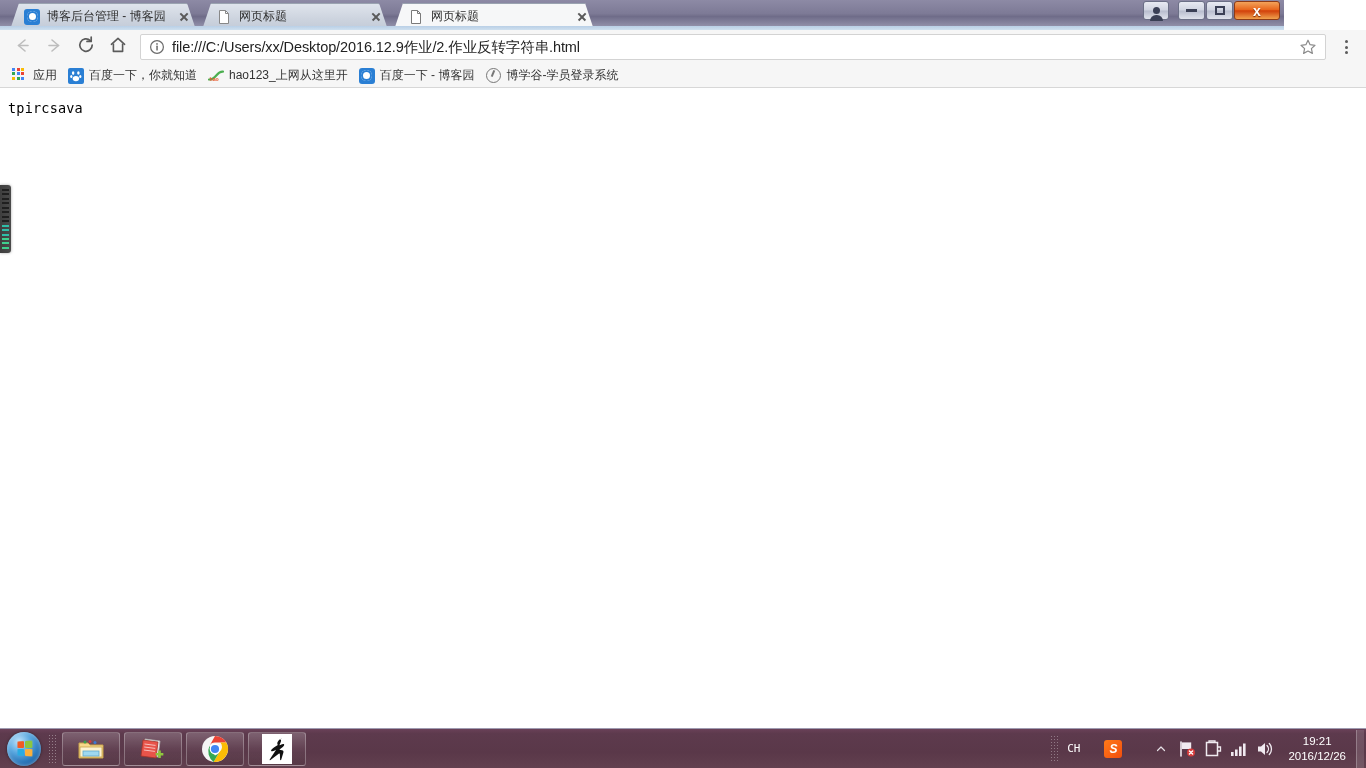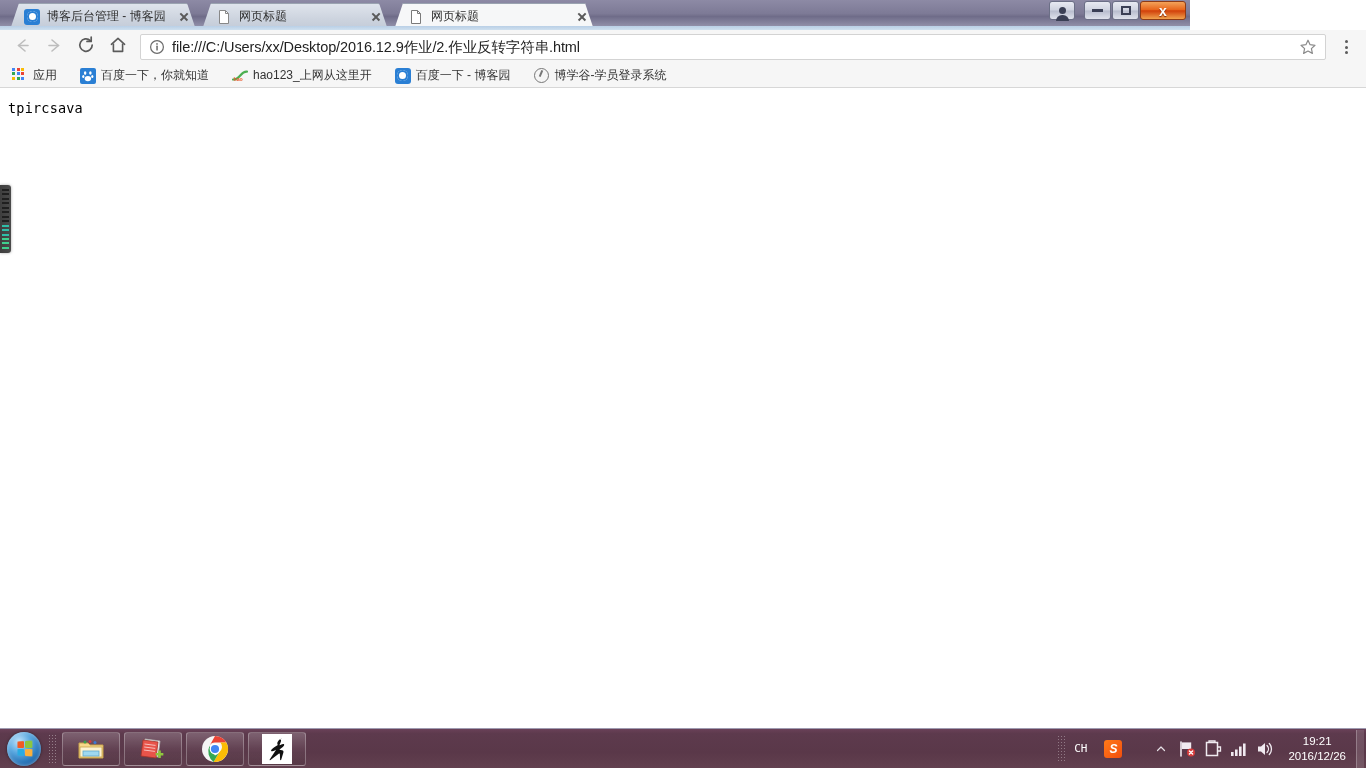--- a/index.html
+++ b/index.html
@@ -5,21 +5,21 @@
   * { box-sizing: border-box; margin: 0; padding: 0; }
   html, body {
     width: 1366px; height: 768px;
     overflow: hidden;
     font-family: "Liberation Sans", sans-serif;
   }
   body { background: #ffffff; position: relative; }
 
   
   .titlebar {
-    position: absolute; top: 0; left: 0; width: 1190px; height: 30px;
+    position: absolute; top: 0; left: 0; width: 1284px; height: 30px;
     background: linear-gradient(to bottom, #8d8aa5 0%, #7d7a96 45%, #6f6c89 55%, #9e9db5 100%);
     overflow: hidden;
     padding-left: 32px;
   }
   .titlebar::after{
     content:""; position:absolute; left:0; bottom:0; width:100%; height:4px;
     background: linear-gradient(to bottom,#b9cfe6,#cfe0ef);
   }
 
   .tabstrip { position: absolute; top: 0; left: 0; height: 30px; }
@@ -124,21 +124,21 @@
   .menubtn {
     width: 28px; height: 28px; margin: 0 6px 0 4px;
     display: flex; flex-direction: column; align-items: center; justify-content: center; gap: 2.5px;
   }
   .menubtn i { display:block; width:3px; height:3px; border-radius:50%; background:#5b5b5b; }
 
   
   .bookmarks {
     position: absolute; top: 64px; left: 0; width: 1366px; height: 24px;
     background: #f6f6f6; border-bottom: 1px solid #d7d7d7;
-    display: flex; align-items: center; padding-left: 8px; gap: 12px;
+    display: flex; align-items: center; padding-left: 8px; gap: 0;
   }
   .bm { display: flex; align-items: center; height: 22px; padding: 0 7px 0 4px; border-radius: 2px; }
   .bm .bmicon { width: 16px; height: 16px; flex: 0 0 16px; margin-right: 5px; position: relative; }
   .bm .bmlabel { font-size: 12px; color: #333; white-space: nowrap; }
 
   .apps-grid { display: grid; grid-template-columns: repeat(3, 3px); grid-template-rows: repeat(3, 3px); gap: 1.5px; }
   .apps-grid span { width: 3px; height: 3px; }
 
   .ic-baidu { background:#2a7fd4; border-radius:2px; display:flex; align-items:center; justify-content:center; }
   .ic-hao { display:flex; align-items:center; justify-content:center; }
@@ -203,21 +203,21 @@
     display: flex; align-items: center; justify-content: center;
   }
   .tbtask .ti { width: 30px; height: 30px; display:flex; align-items:center; justify-content:center;}
 
   .tray {
     margin-left: auto; display: flex; align-items: center; height: 40px; padding-right: 2px;
   }
   .tray-grip { width: 9px; height: 28px; margin-right: 8px;
     background-image: radial-gradient(circle, rgba(255,255,255,.32) 0.7px, transparent 0.8px);
     background-size: 3px 3px; }
-  .tray .ch { color:#fff; font-family:"DejaVu Sans Mono", monospace; font-size:11px; margin-right:17px; }
+  .tray .ch { color:#fff; font-family:"DejaVu Sans Mono", monospace; font-size:11px; margin-right:24px; }
   .sogou {
     width:18px;height:18px;border-radius:3px;background:linear-gradient(135deg,#ff7a18,#f24e0e);
     color:#fff;font-size:12px;font-weight:bold;display:flex;align-items:center;justify-content:center;
     font-style: italic; margin-right: 26px;
   }
   .tray-ico { width:22px;height:22px;margin:0 2px;display:flex;align-items:center;justify-content:center; position:relative;}
   .clock { color:#fff; font-size:11.5px; line-height:15px; text-align:center; margin:0 10px 0 10px; }
   .tray-peek { width: 8px; height: 38px; background: rgba(255,255,255,.13); border-left:1px solid rgba(255,255,255,.25); }
 </style>
 </head>

